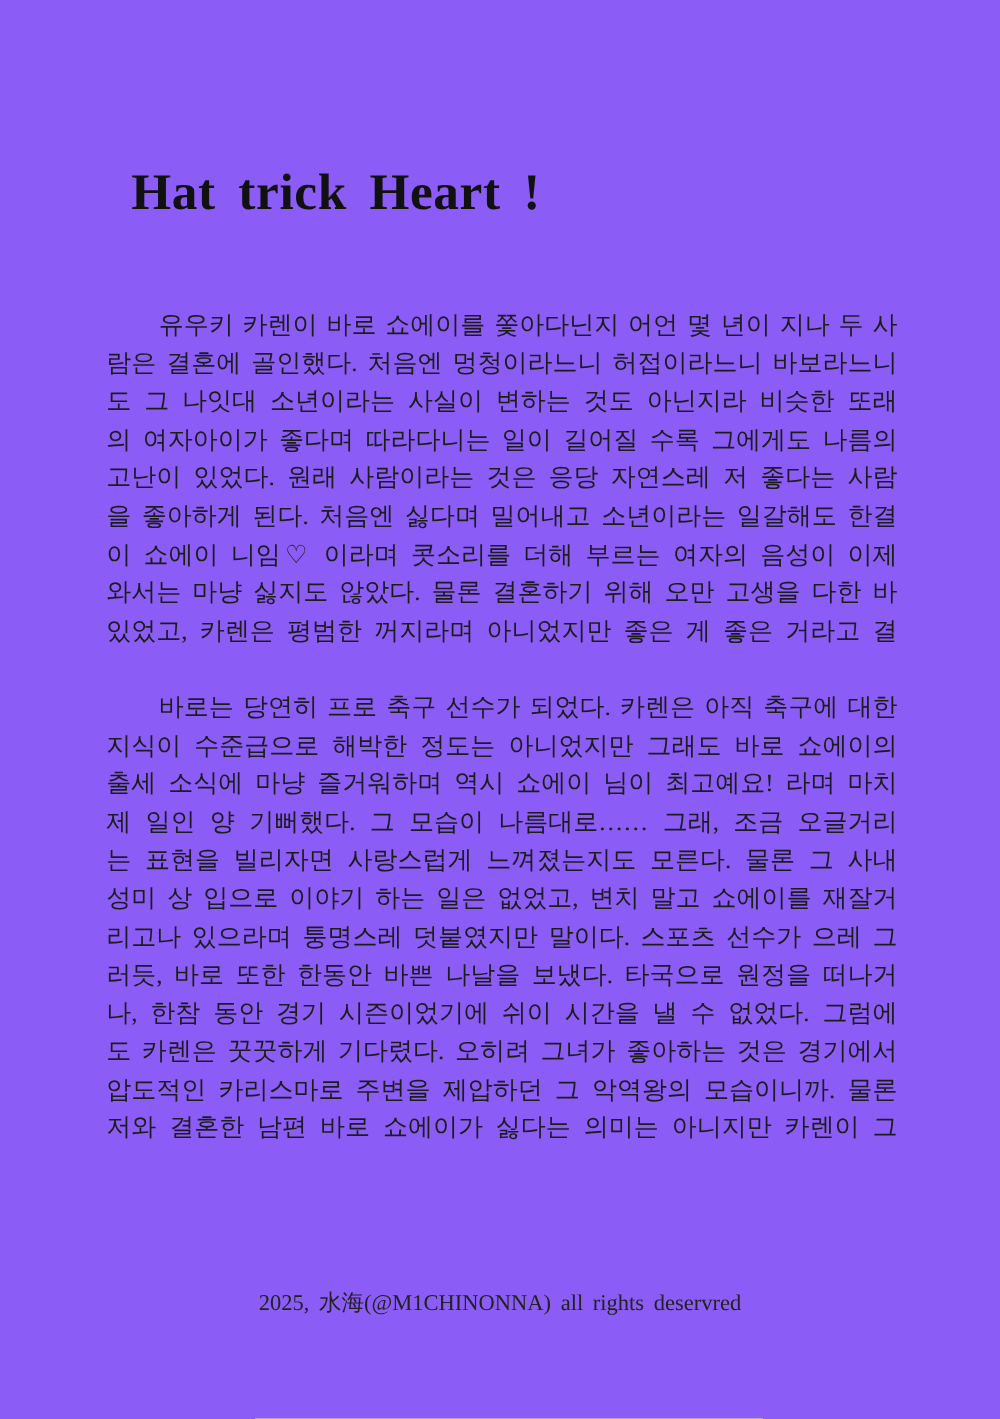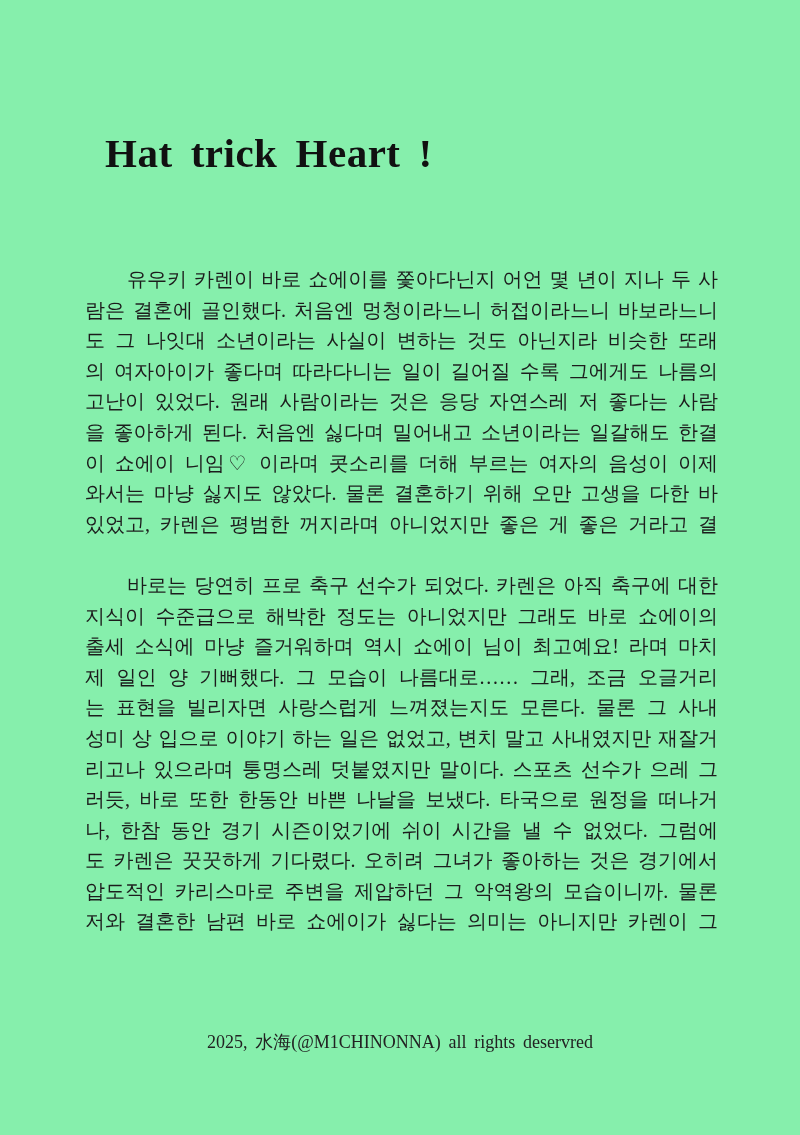--- a/index.html
+++ b/index.html
@@ -1,41 +1,41 @@
 <!DOCTYPE html>
 <html><head>
 <meta charset="utf-8">
 <style>
   * { margin: 0; padding: 0; box-sizing: border-box; }
   html, body { background: #ffffff; }
   .page {
     position: relative;
     width: 800px;
     height: 1135px;
-    background: #86efac;
+    background: #8b5cf6;
     overflow: hidden;
     font-family: "Liberation Serif", "DejaVu Serif", serif;
     color: #1a1a1a;
   }
   .title {
     position: absolute;
     left: 105px;
     top: 128px;
     font-size: 41px;
     line-height: 50px;
     font-weight: 600;
     letter-spacing: 0.5px;
     word-spacing: 0.18em;
     color: #111111;
     white-space: nowrap;
   }
   .body {
     position: absolute;
     left: 85px;
-    top: 264px;
+    top: 245px;
     width: 633px;
     font-size: 20px;
     line-height: 30.6px;
     color: #1c1c1c;
   }
   .para + .para { margin-top: 30.6px; }
   .line {
     text-align: justify;
     text-align-last: justify;
     word-spacing: 0.08em;
@@ -72,21 +72,21 @@
         <div class="line">이 쇼에이 니임♡ 이라며 콧소리를 더해 부르는 여자의 음성이 이제</div>
         <div class="line">와서는 마냥 싫지도 않았다. 물론 결혼하기 위해 오만 고생을 다한 바</div>
         <div class="line">있었고, 카렌은 평범한 꺼지라며 아니었지만 좋은 게 좋은 거라고 결</div>
       </div>
       <div class="para">
         <div class="line first">바로는 당연히 프로 축구 선수가 되었다. 카렌은 아직 축구에 대한</div>
         <div class="line">지식이 수준급으로 해박한 정도는 아니었지만 그래도 바로 쇼에이의</div>
         <div class="line">출세 소식에 마냥 즐거워하며 역시 쇼에이 님이 최고예요! 라며 마치</div>
         <div class="line">제 일인 양 기뻐했다. 그 모습이 나름대로…… 그래, 조금 오글거리</div>
         <div class="line">는 표현을 빌리자면 사랑스럽게 느껴졌는지도 모른다. 물론 그 사내</div>
-        <div class="line">성미 상 입으로 이야기 하는 일은 없었고, 변치 말고 사내였지만 재잘거</div>
+        <div class="line">성미 상 입으로 이야기 하는 일은 없었고, 변치 말고 쇼에이를 재잘거</div>
         <div class="line">리고나 있으라며 퉁명스레 덧붙였지만 말이다. 스포츠 선수가 으레 그</div>
         <div class="line">러듯, 바로 또한 한동안 바쁜 나날을 보냈다. 타국으로 원정을 떠나거</div>
         <div class="line">나, 한참 동안 경기 시즌이었기에 쉬이 시간을 낼 수 없었다. 그럼에</div>
         <div class="line">도 카렌은 꿋꿋하게 기다렸다. 오히려 그녀가 좋아하는 것은 경기에서</div>
         <div class="line">압도적인 카리스마로 주변을 제압하던 그 악역왕의 모습이니까. 물론</div>
         <div class="line">저와 결혼한 남편 바로 쇼에이가 싫다는 의미는 아니지만 카렌이 그</div>
       </div>
     </div>
   <div class="footer">2025, 水海(@M1CHINONNA) all rights deservred</div>
 </div>

